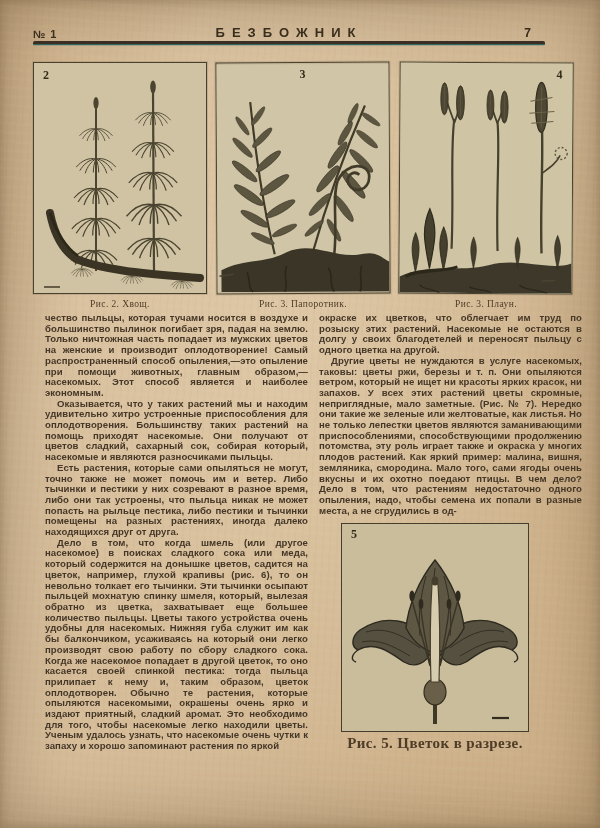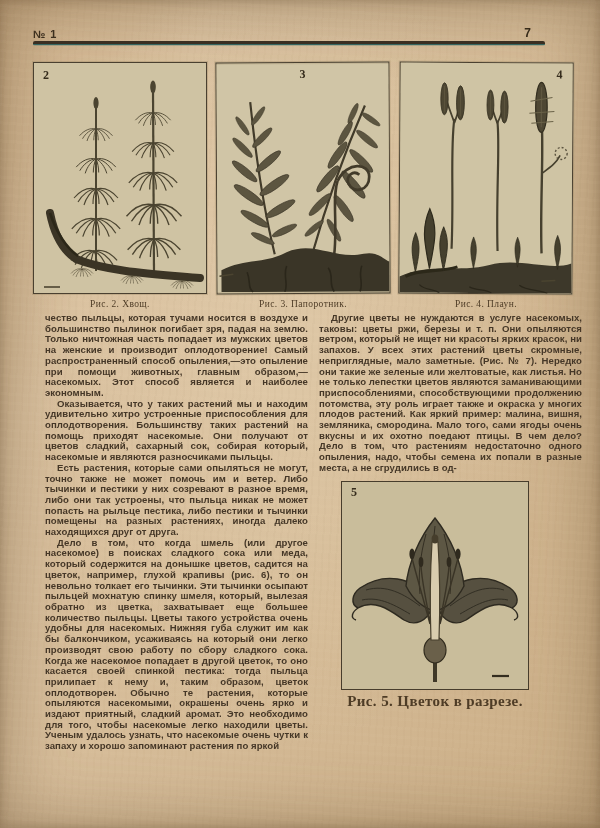--- a/index.html
+++ b/index.html
@@ -58,20 +58,21 @@
 </head>
 <body>
 
 <div class="page">
   <div class="grain"></div>
 
   <div class="masthead">
     <div class="side">
       <span class="issue">№ 1</span>
     </div>
+    <div class="mast-title">БЕЗБОЖНИК</div>
     <div class="side">
       <span class="pageno">7</span>
     </div>
   </div>
   <div class="rule"></div>
 
   <div class="plates">
 
     <figure class="plate-wrap" style="margin:0">
       <div class="plate">
@@ -202,32 +203,33 @@
           <use href="#tuft" transform="translate(30,206) scale(1.5)"></use>
           <use href="#tuft" transform="translate(16,210) scale(1.0)"></use>
           <use href="#tuft" transform="translate(44,208) scale(1.1)"></use>
           <use href="#tuft" transform="translate(74,206) scale(.8)"></use>
           <use href="#tuft" transform="translate(118,204) scale(.75)"></use>
           <use href="#tuft" transform="translate(158,206) scale(.85)"></use>
           <path d="M20,222 C26,228 34,226 40,230 M70,224 C78,228 86,226 92,230 M120,222 C128,228 140,226 148,230" stroke="#2a261a" stroke-width="1.2" fill="none"></path>
           <path d="M142,218 L156,217" stroke="#4b4430" stroke-width="1.5"></path>
         </svg>
       </div>
-      <figcaption class="plate-caption">Рис. 4. Плаун.</figcaption>
+      <figcaption class="plate-caption">Рис. 3. Плаун.</figcaption>
     </figure>
   </div>
 
   <div class="col col-left">
     <p>чество пыльцы, которая тучами носится в воздухе и большинство пылинок погибает зря, падая на землю. Только ничтожная часть попадает из мужских цветов на женские и производит оплодотворение! Самый распространенный способ опыления,—это опыление при помощи животных, главным образом,—насекомых. Этот способ является и наиболее экономным.</p>
     <p class="indent">Оказывается, что у таких растений мы и находим удивительно хитро устроенные приспособления для оплодотворения. Большинству таких растений на помощь приходят насекомые. Они получают от цветов сладкий, сахарный сок, собирая который, насекомые и являются разносчиками пыльцы.</p>
     <p class="indent">Есть растения, которые сами опыляться не могут, точно также не может помочь им и ветер. Либо тычинки и пестики у них созревают в разное время, либо они так устроены, что пыльца никак не может попасть на рыльце пестика, либо пестики и тычинки помещены на разных растениях, иногда далеко находящихся друг от друга.</p>
     <p class="indent">Дело в том, что когда шмель (или другое насекомое) в поисках сладкого сока или меда, который содержится на донышке цветов, садится на цветок, например, глухой крапивы (рис. 6), то он невольно толкает его тычинки. Эти тычинки осыпают пыльцей мохнатую спинку шмеля, который, вылезая обратно из цветка, захватывает еще большее количество пыльцы. Цветы такого устройства очень удобны для насекомых. Нижняя губа служит им как бы балкончиком, усаживаясь на который они легко производят свою работу по сбору сладкого сока. Когда же насекомое попадает в другой цветок, то оно касается своей спинкой пестика: тогда пыльца прилипает к нему и, таким образом, цветок оплодотворен. Обычно те растения, которые опыляются насекомыми, окрашены очень ярко и издают приятный, сладкий аромат. Это необходимо для того, чтобы насекомые легко находили цветы. Ученым удалось узнать, что насекомые очень чутки к запаху и хорошо запоминают растения по яркой</p>
   </div>
 
   <div class="col col-right">
+    <p>окраске их цветков, что облегчает им труд по розыску этих растений. Насекомые не остаются в долгу у своих благодетелей и переносят пыльцу с одного цветка на другой.</p>
     <p class="indent">Другие цветы не нуждаются в услуге насекомых, таковы: цветы ржи, березы и т. п. Они опыляются ветром, который не ищет ни красоты ярких красок, ни запахов. У всех этих растений цветы скромные, неприглядные, мало заметные. (Рис. № 7). Нередко они такие же зеленые или желтоватые, как листья. Но не только лепестки цветов являются заманивающими приспособлениями, способствующими продолжению потомства, эту роль играет также и окраска у многих плодов растений. Как яркий пример: малина, вишня, земляника, смородина. Мало того, сами ягоды очень вкусны и их охотно поедают птицы. В чем дело? Дело в том, что растениям недостаточно одного опыления, надо, чтобы семена их попали в разные места, а не сгрудились в од-</p>
 
     <figure class="fig5-block" style="margin-top:7px">
       <div class="fig5-plate">
         <span class="plate-num num-tl">5</span>
         <svg viewBox="0 0 186 207">
           <rect width="186" height="207" fill="#c9bd9b"></rect>
 
           <path d="M93,200 L93,176" stroke="#3f3827" stroke-width="4"></path>
           <ellipse cx="93" cy="168" rx="11" ry="13" fill="#6a604a" stroke="#332d1f" stroke-width="1.2"></ellipse>

